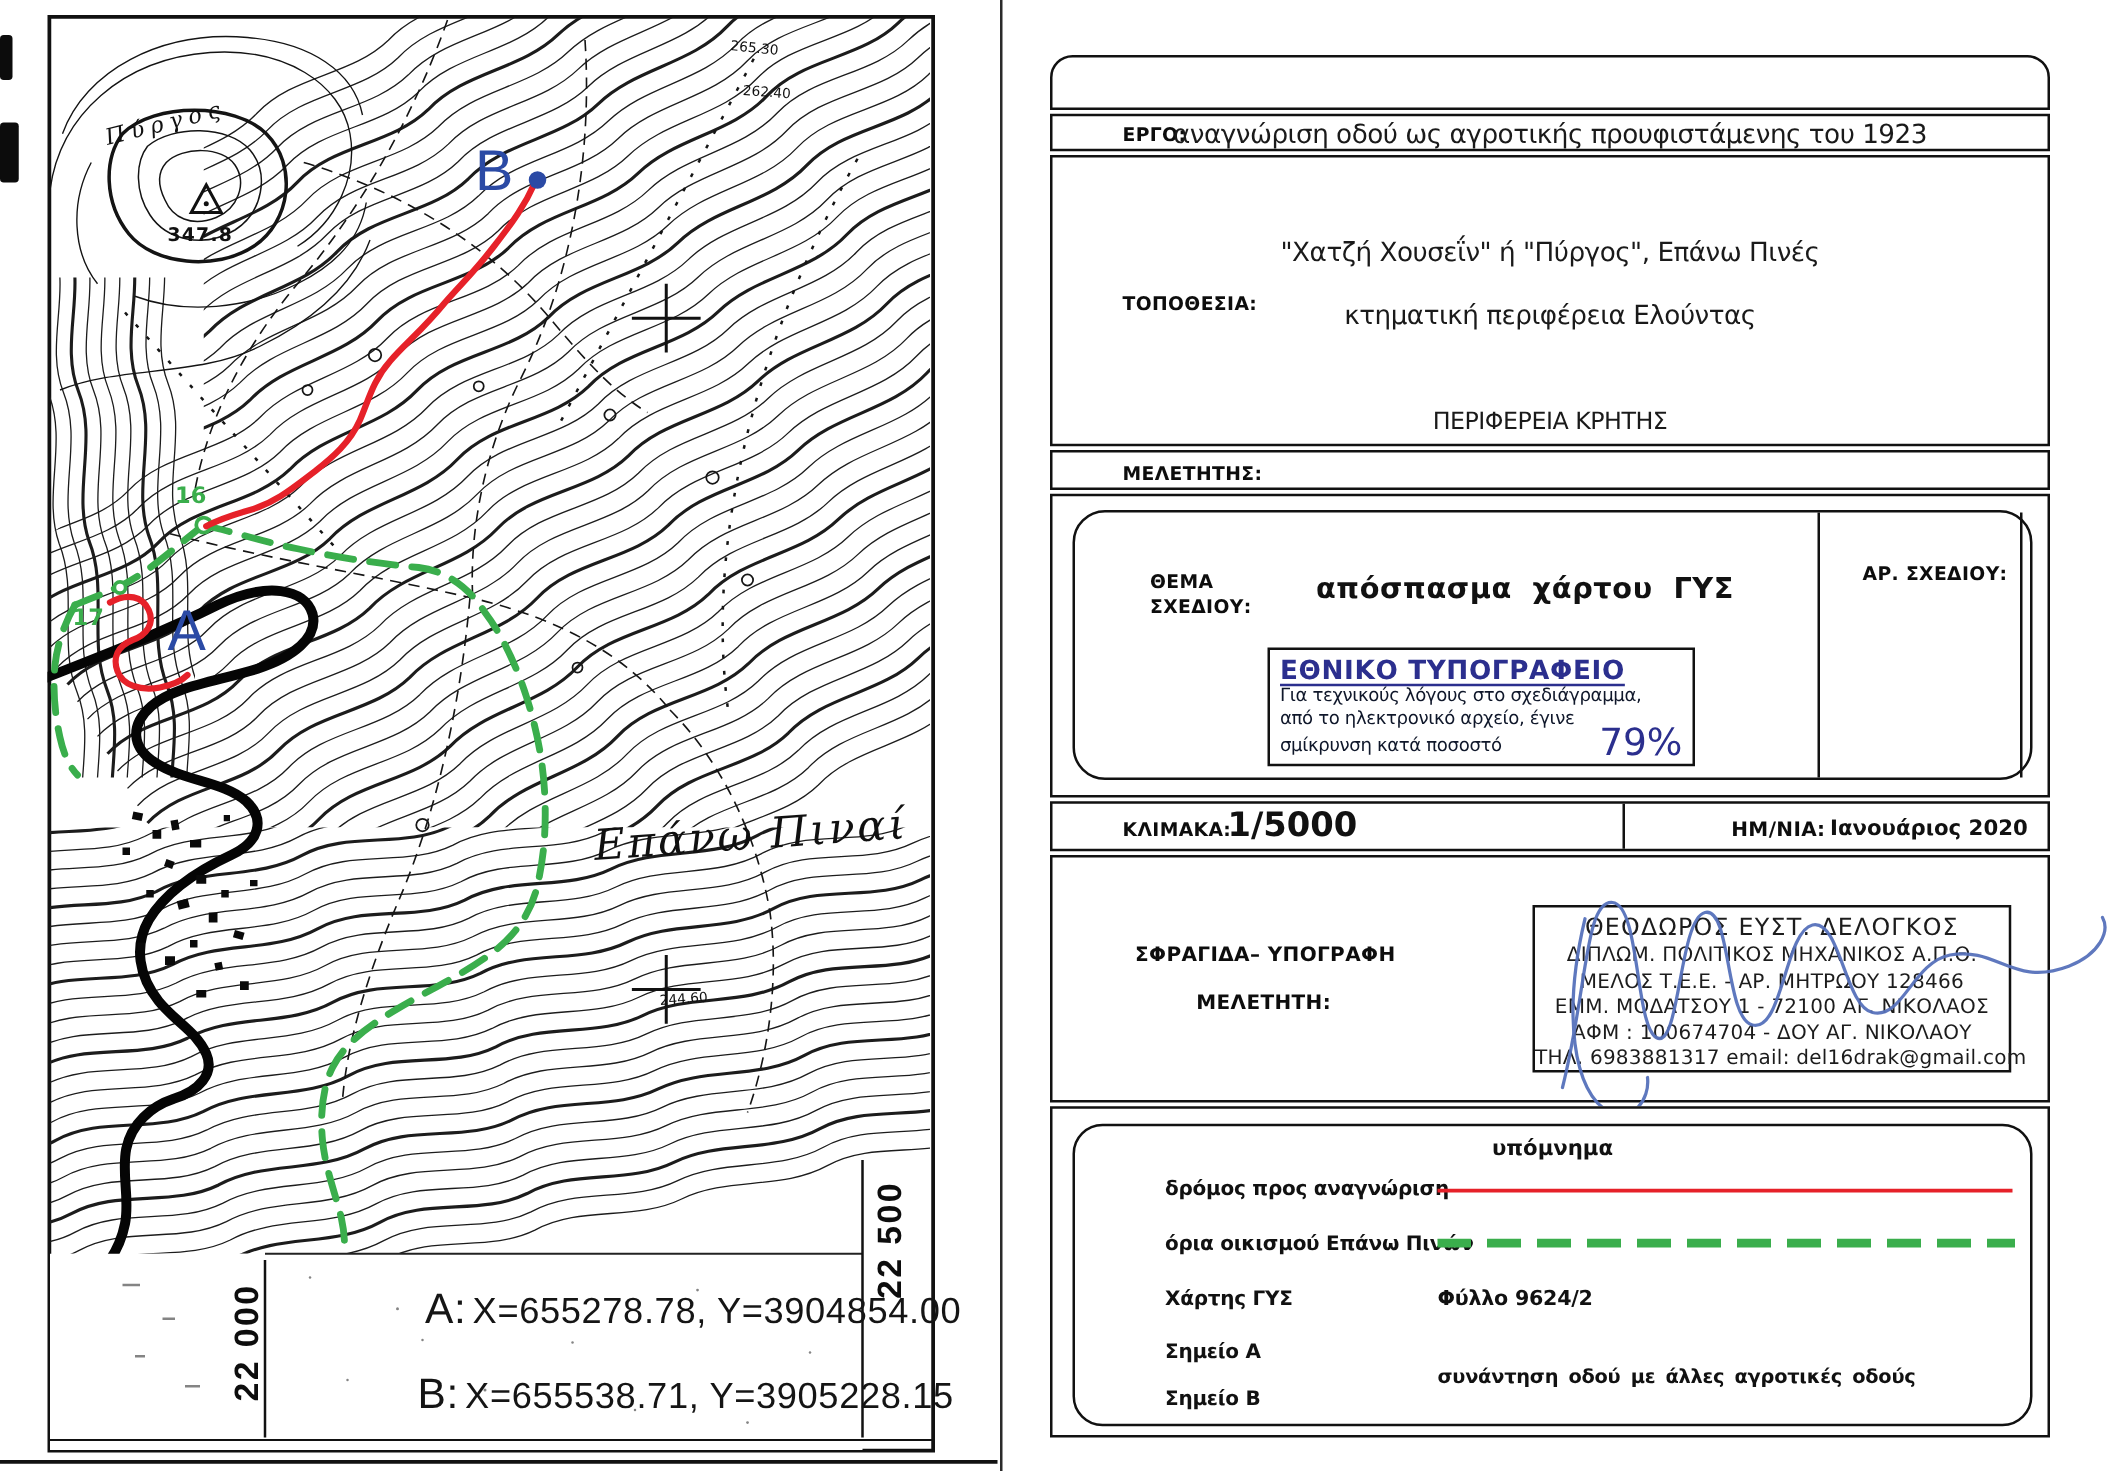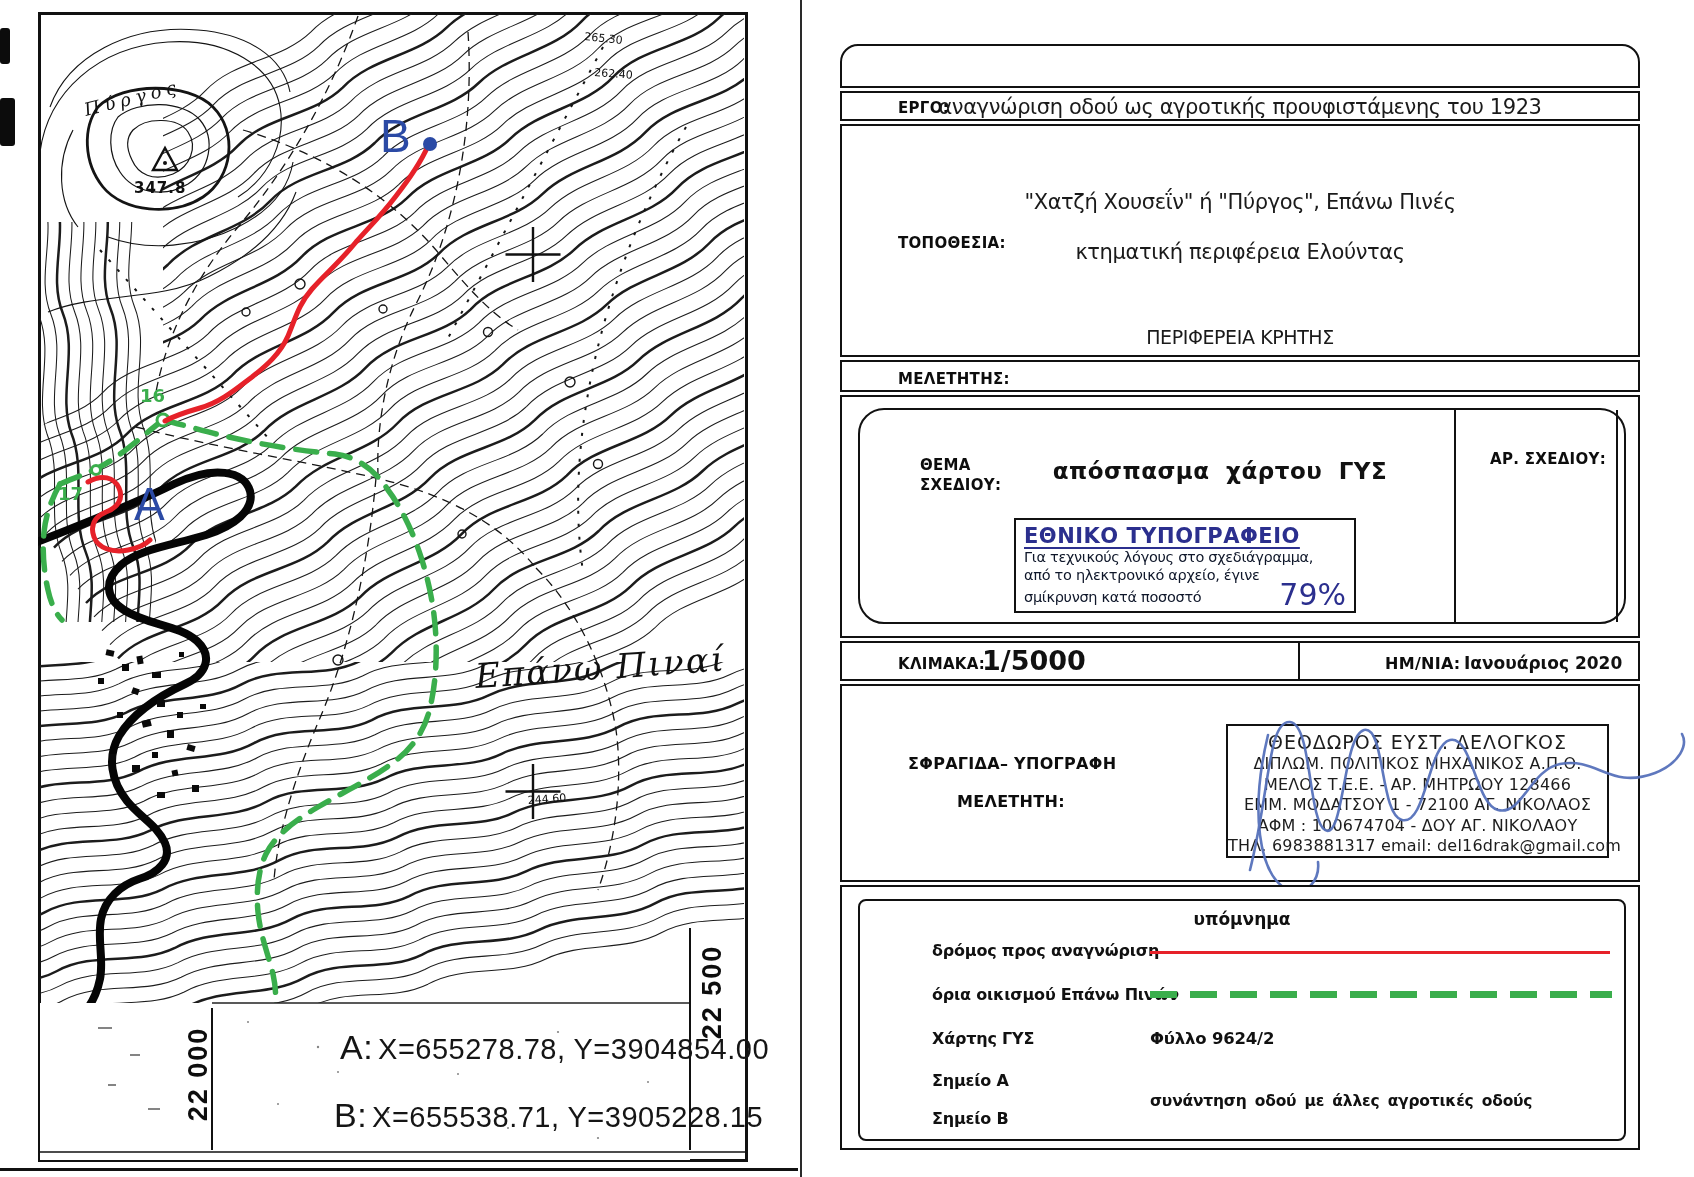--- a/index.html
+++ b/index.html
@@ -342,21 +342,21 @@
 </div>
 
 <svg class="abs" style="left:1140px;top:640px;pointer-events:none;" width="560" height="280" viewBox="0 0 560 280">
   <g stroke="#5671bb" fill="none" stroke-width="2.6" stroke-linecap="round" opacity=".95">
     <path d="M110,230 C130,150 128,80 150,82 C172,84 168,180 185,190 C204,201 203,95 224,90 C245,85 240,175 262,180 C286,186 288,105 310,100 C332,95 336,165 358,170 C382,176 390,130 420,124 C458,117 470,150 515,133 C540,123 548,105 542,94"></path>
     <path d="M128,95 C110,170 118,235 148,250 C166,258 180,240 178,222"></path>
   </g>
 </svg>
 
 <div class="abs tb-section" style="top:885px;height:265px;">
-  <div class="roundbox" style="left:16px;top:12px;width:768px;height:242px;border-radius:8px;">
+  <div class="roundbox" style="left:16px;top:12px;width:768px;height:242px;border-radius:24px;">
     <div class="abs tb-center" style="top:8px;font-weight:bold;font-size:17px;">υπόμνημα</div>
     <span class="abs legend-label" style="left:72px;top:40px;">δρόμος προς αναγνώριση</span>
     <div class="abs" style="left:290px;top:50px;width:460px;height:3px;background:#e62129;"></div>
     <span class="abs legend-label" style="left:72px;top:84px;">όρια οικισμού Επάνω Πινών</span>
     <div class="abs" style="left:290px;top:90px;width:462px;height:7px;background:repeating-linear-gradient(90deg,#3aae4c 0 27px,transparent 27px 40px);"></div>
     <span class="abs legend-label" style="left:72px;top:128px;">Χάρτης ΓΥΣ</span>
     <span class="abs legend-value" style="left:290px;top:128px;font-size:16.5px;">Φύλλο 9624/2</span>
     <span class="abs legend-label" style="left:72px;top:170px;">Σημείο Α</span>
     <span class="abs legend-label" style="left:72px;top:208px;">Σημείο Β</span>
     <span class="abs legend-value" style="left:290px;top:191px;word-spacing:3px;">συνάντηση οδού με άλλες αγροτικές οδούς</span>

